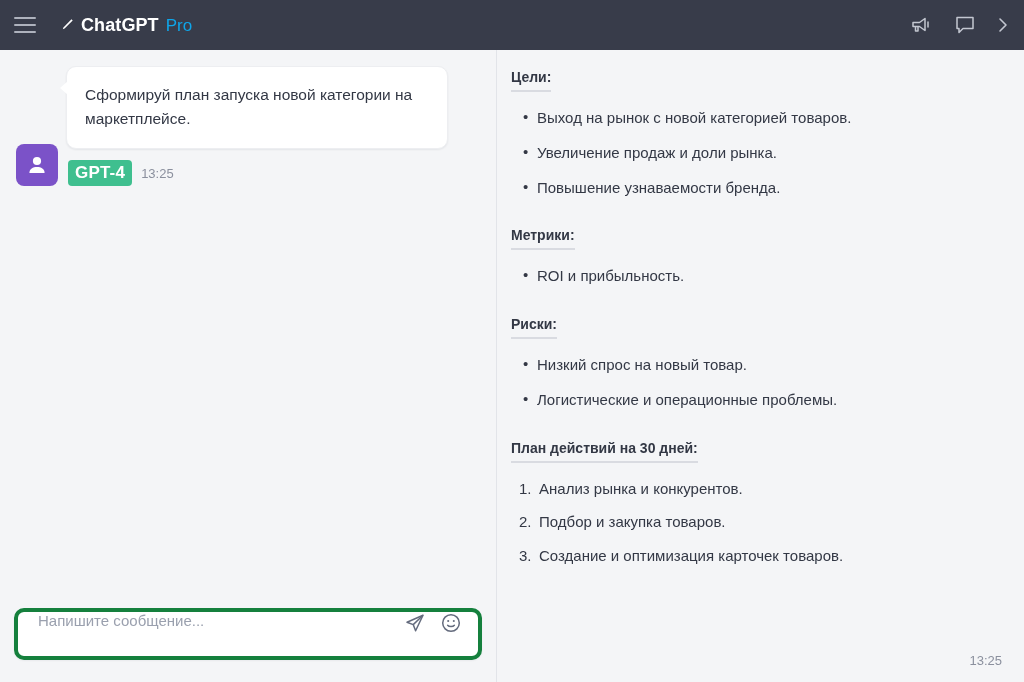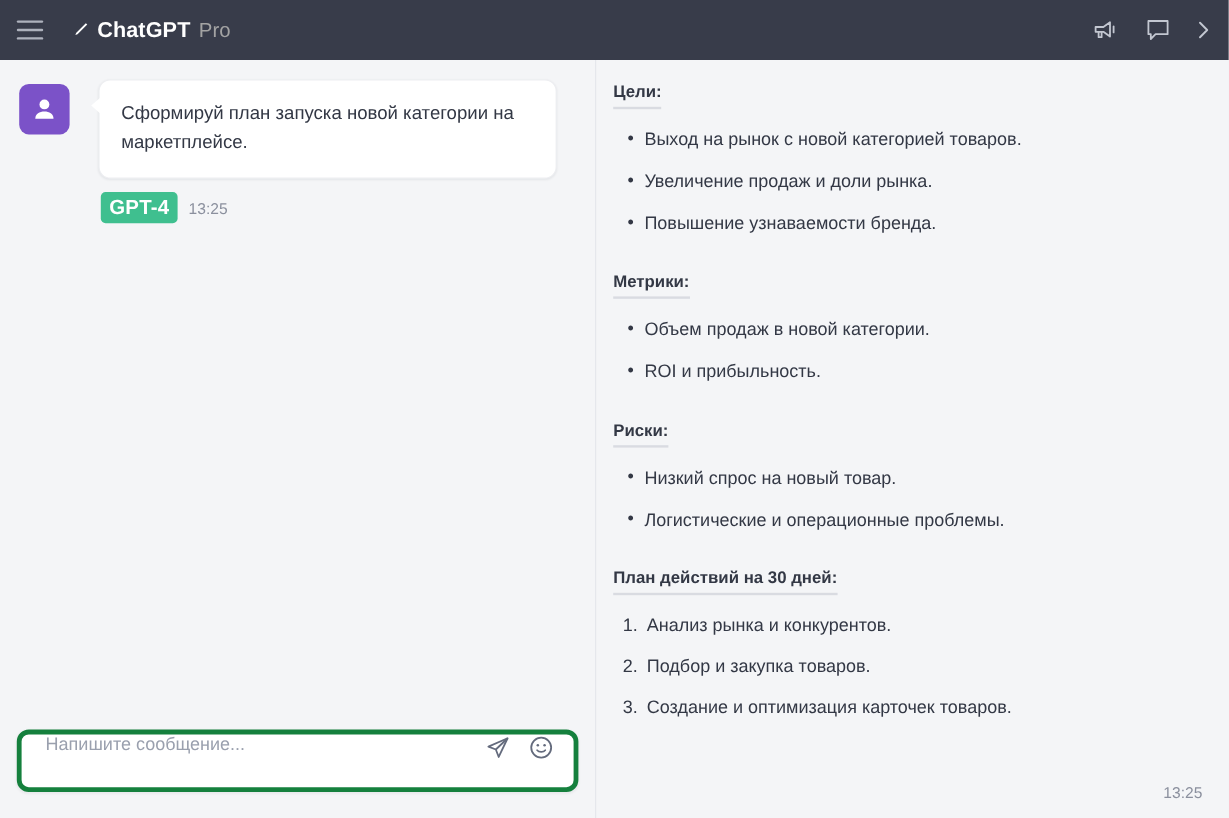--- a/index.html
+++ b/index.html
@@ -66,21 +66,21 @@
   }
   .brand-title {
     font-size: 18px;
     font-weight: bold;
     color: #ffffff;
     letter-spacing: 0.1px;
   }
   .brand-sub {
     font-size: 17px;
     font-weight: normal;
-    color: #a3a3a3;
+    color: #0ea5e9;
   }
 
   .header-right {
     margin-left: auto;
     display: flex;
     align-items: center;
     gap: 22px;
   }
   .hicon { cursor: pointer; display: block; }
 
@@ -112,22 +112,22 @@
 
   
   .messages {
     flex: 1;
     padding: 16px 16px 0 16px;
     overflow: hidden;
   }
 
   .msg-row {
     display: flex;
-    align-items: flex-start;
-    gap: 16px;
+    align-items: flex-end;
+    gap: 0;
   }
 
   .avatar {
     width: 42px;
     height: 42px;
     min-width: 42px;
     border-radius: 8px;
     background: #7b52c8;
     display: flex;
     align-items: center;
@@ -356,21 +356,20 @@
     </div>
 
     <div class="right-pane">
       <div id="sections">
           <div class="sec"><div class="sec-head">Цели:</div><ul class="items">
               <li>Выход на рынок с новой категорией товаров.</li>
               <li>Увеличение продаж и доли рынка.</li>
               <li>Повышение узнаваемости бренда.</li>
             </ul></div>
           <div class="sec"><div class="sec-head">Метрики:</div><ul class="items">
-              <li>Объем продаж в новой категории.</li>
               <li>ROI и прибыльность.</li>
             </ul></div>
           <div class="sec"><div class="sec-head">Риски:</div><ul class="items">
               <li>Низкий спрос на новый товар.</li>
               <li>Логистические и операционные проблемы.</li>
             </ul></div>
           <div class="sec"><div class="sec-head">План действий на 30 дней:</div><ol class="items">
               <li>Анализ рынка и конкурентов.</li>
               <li>Подбор и закупка товаров.</li>
               <li>Создание и оптимизация карточек товаров.</li>

